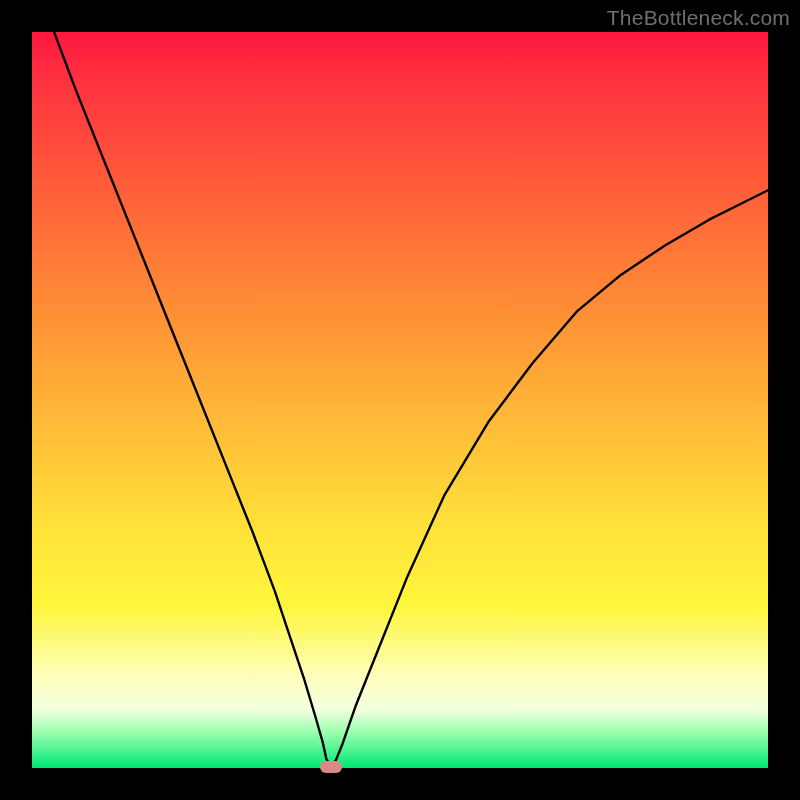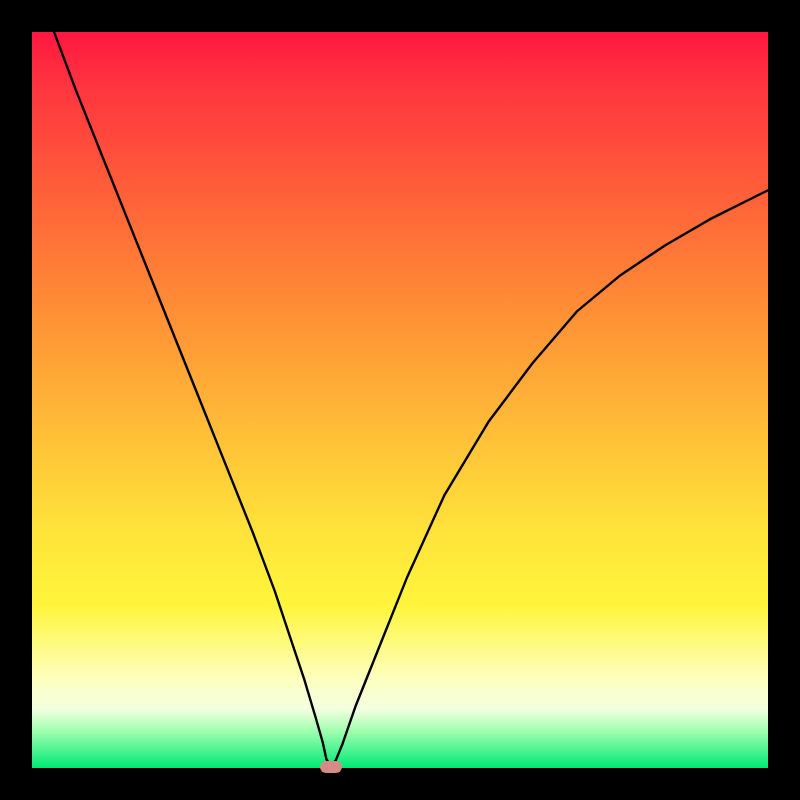--- a/index.html
+++ b/index.html
@@ -62,19 +62,20 @@
     height: 12px;
     border-radius: 6px;
     background: #d88b86;
     transform: translate(-50%, -50%);
   }
 </style>
 </head>
 <body>
 
 <div class="frame">
+  <div class="watermark">TheBottleneck.com</div>
   <div class="plot-area">
     <svg class="svg-overlay" viewBox="0 0 736 736" preserveAspectRatio="none">
       <path id="curve-path" d="M22.08 0.00 L44.16 58.88 L73.60 132.48 L103.04 206.08 L132.48 279.68 L161.92 353.28 L191.36 426.88 L220.80 500.48 L242.88 559.36 L257.60 603.52 L272.32 647.68 L283.36 684.48 L290.72 710.24 L294.40 727.17 L298.82 734.53 L303.97 727.90 L310.59 711.71 L323.84 673.44 L345.92 618.24 L375.36 544.64 L412.16 463.68 L456.32 390.08 L500.48 331.20 L544.64 279.68 L588.80 242.88 L632.96 213.44 L677.12 187.68 L713.92 169.28 L736.00 158.24" fill="none" stroke="#000" stroke-width="2.4" stroke-linejoin="round" stroke-linecap="round"></path>
     </svg>
     <div id="marker" class="marker" style="left: 298.816px; top: 734.528px; background: rgb(216, 139, 134);"></div>
   </div>
 </div>
 
 </body></html>

